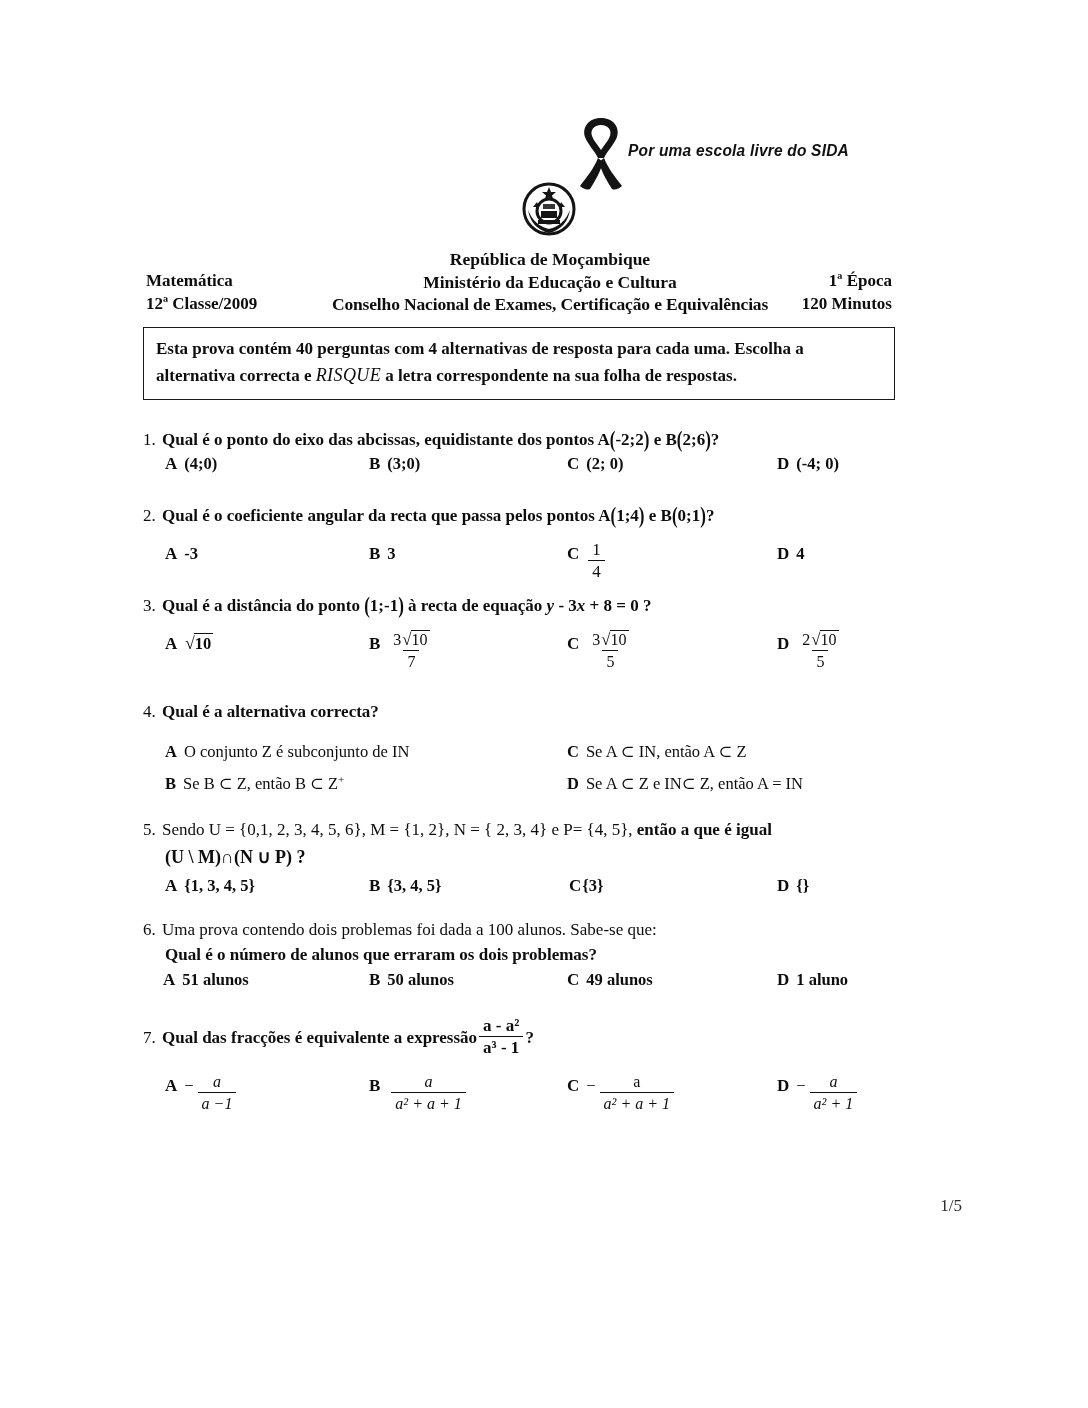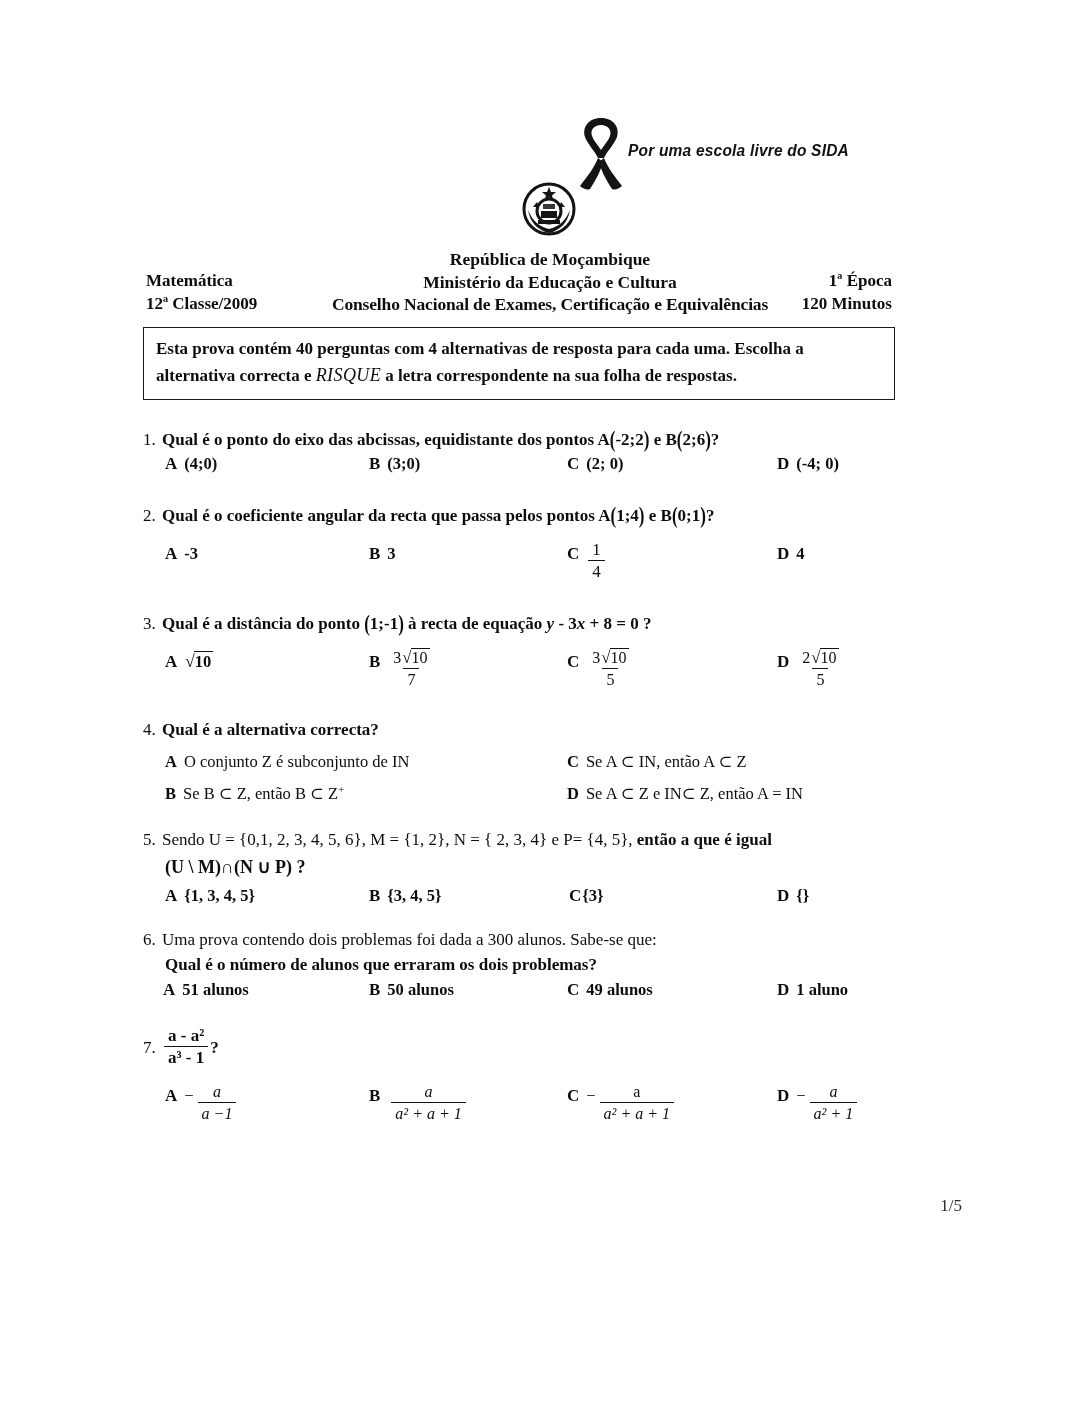--- a/index.html
+++ b/index.html
@@ -373,21 +373,21 @@
               <span class="den">4</span>
             </span>
           </div>
         <div class="opt c3">
             <span class="ltr">D</span>
             <span class="val">4</span>
           </div>
       </div>
     </div>
 
-    <div class="q" style="margin-top:18px;">
+    <div class="q" style="">
       <div class="q-stem"><span class="q-num">3.</span><span>Qual é a distância do ponto </span><span class="paren">(</span><span class="mb">1;-1</span><span class="paren">)</span><span> à recta de equação  </span><span class="mi">y</span><span> - 3</span><span class="mi">x</span><span> + 8 = 0 ?</span></div>
       <div class="opts tall" style="margin-top:14px;">
         <div class="opt c0">
             <span class="ltr">A</span>
             <span class="val"><span class="sqrt"><span class="rad">√</span><span class="rand">10</span></span></span>
           </div>
         <div class="opt c1">
             <span class="ltr">B</span>
             <span class="frac">
               <span class="num"><span>3</span><span class="sqrt"><span class="rad">√</span><span class="rand">10</span></span></span>
@@ -406,21 +406,21 @@
             <span class="frac">
               <span class="num"><span>2</span><span class="sqrt"><span class="rad">√</span><span class="rand">10</span></span></span>
               <span class="den">5</span>
             </span>
           </div>
       </div>
     </div>
 
     <div class="q" style="margin-top:16px;">
       <div class="q-stem"><span class="q-num">4.</span><span>Qual é a alternativa correcta?</span></div>
-      <div style="position:relative;height:32px;margin-top:8px;">
+      <div style="position:relative;height:32px;margin-top:16px;">
         <div class="optw w0"><span class="ltr">A</span><span>O conjunto Z é subconjunto de IN</span></div>
         <div class="optw w1"><span class="ltr">C</span><span>Se A ⊂ IN, então A ⊂ Z</span></div>
       </div>
       <div style="position:relative;height:32px;">
         <div class="optw w0"><span class="ltr">B</span><span>Se B ⊂ Z, então B ⊂ Z</span><sup>+</sup></div>
         <div class="optw w1"><span class="ltr">D</span><span>Se A ⊂ Z  e IN⊂ Z, então A = IN</span></div>
       </div>
     </div>
 
     <div class="q" style="margin-top:14px;">
@@ -440,21 +440,21 @@
             <span class="val">{3}</span>
           </div>
         <div class="opt c3">
             <span class="ltr">D</span>
             <span class="val">{}</span>
           </div>
       </div>
     </div>
 
     <div class="q" style="margin-top:14px;">
-      <div class="q-stem normal"><span class="q-num">6.</span><span>Uma prova contendo dois problemas foi dada a 300 alunos. Sabe-se que:</span></div>
+      <div class="q-stem normal"><span class="q-num">6.</span><span>Uma prova contendo dois problemas foi dada a 100 alunos. Sabe-se que:</span></div>
       <div class="q6-sub">Qual é o número de alunos que erraram os dois problemas?</div>
       <div class="opts" style="height:28px;">
         <div class="opt c0" style="left:20px;">
             <span class="ltr">A</span>
             <span class="val">51 alunos</span>
           </div>
         <div class="opt c1">
             <span class="ltr">B</span>
             <span class="val">50 alunos</span>
           </div>
@@ -465,20 +465,21 @@
         <div class="opt c3">
             <span class="ltr">D</span>
             <span class="val">1 aluno</span>
           </div>
       </div>
     </div>
 
     <div class="q" style="margin-top:22px;">
       <div class="q-stem" style="display:flex;align-items:center;">
           <span class="q-num" style="font-weight:normal;">7.</span>
+          <span>Qual das fracções é equivalente a expressão </span>
           <span class="frac bigger">
             <span class="num mb">a  -  a²</span>
             <span class="den mb">a³  -  1</span>
           </span>
           <span>?</span>
         </div>
       <div class="opts tall" style="margin-top:16px;">
         <div class="opt c0">
             <span class="ltr">A</span>
             <span class="neg-lead">−</span>

